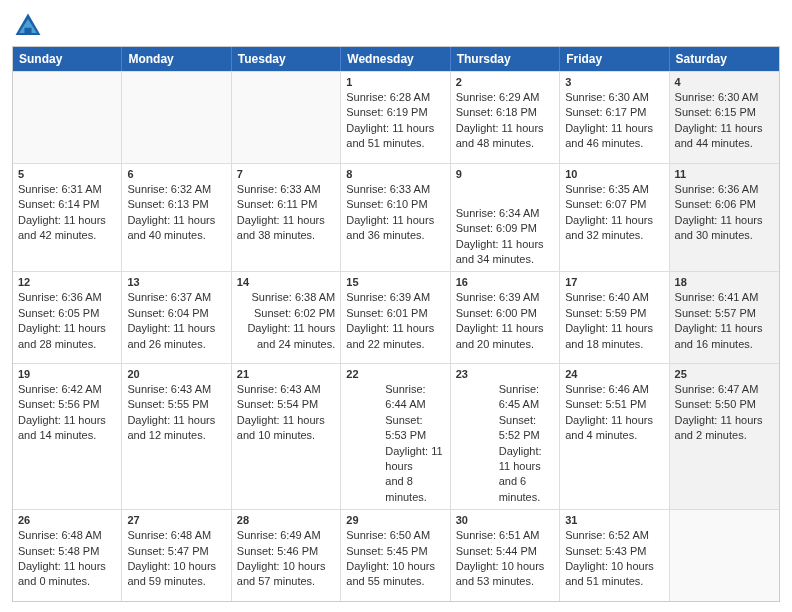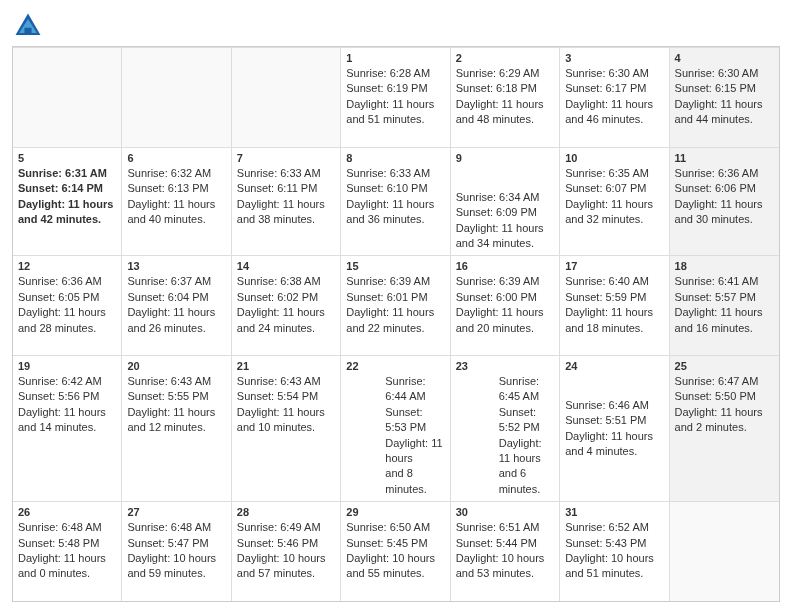--- a/index.html
+++ b/index.html
@@ -131,20 +131,29 @@
         <span class="logo-blue"></span>
       </div>
     </div>
     <div class="title-block">
       <div class="month-title"></div>
       <div class="location"></div>
     </div>
   </div>
 
   <div class="calendar">
+    <div class="cal-header-row">
+    <div class="cal-header-cell">Sunday</div>
+        <div class="cal-header-cell">Monday</div>
+        <div class="cal-header-cell">Tuesday</div>
+        <div class="cal-header-cell">Wednesday</div>
+        <div class="cal-header-cell">Thursday</div>
+        <div class="cal-header-cell">Friday</div>
+        <div class="cal-header-cell">Saturday</div>
+      </div>
     <div class="cal-body">
     <div class="cal-row">
           <div class="cal-cell empty"></div>
           <div class="cal-cell empty"></div>
           <div class="cal-cell empty"></div>
           <div class="cal-cell">
             <div class="day-num">1</div>
             <div class="cell-text" style="white-space: pre-line;">Sunrise: 6:28 AM
 Sunset: 6:19 PM
 Daylight: 11 hours
@@ -168,21 +177,21 @@
             <div class="day-num">4</div>
             <div class="cell-text" style="white-space: pre-line;">Sunrise: 6:30 AM
 Sunset: 6:15 PM
 Daylight: 11 hours
 and 44 minutes.</div>
           </div>
         </div>
         <div class="cal-row">
           <div class="cal-cell">
             <div class="day-num">5</div>
-            <div class="cell-text" style="white-space: pre-line; font-weight: bold;">Sunrise: 6:31 AM
+            <div class="cell-text" style="white-space: pre-line;">Sunrise: 6:31 AM
 Sunset: 6:14 PM
 Daylight: 11 hours
 and 42 minutes.</div>
           </div>
           <div class="cal-cell">
             <div class="day-num">6</div>
             <div class="cell-text" style="white-space: pre-line;">Sunrise: 6:32 AM
 Sunset: 6:13 PM
 Daylight: 11 hours
 and 40 minutes.</div>
@@ -233,21 +242,21 @@
           </div>
           <div class="cal-cell">
             <div class="day-num">13</div>
             <div class="cell-text" style="white-space: pre-line;">Sunrise: 6:37 AM
 Sunset: 6:04 PM
 Daylight: 11 hours
 and 26 minutes.</div>
           </div>
           <div class="cal-cell">
             <div class="day-num">14</div>
-            <div class="cell-text" style="white-space: pre-line;">Sunrise: 6:38 AM
+            <div class="cell-text" style="white-space: pre-line; text-align: right;">Sunrise: 6:38 AM
 Sunset: 6:02 PM
 Daylight: 11 hours
 and 24 minutes.</div>
           </div>
           <div class="cal-cell">
             <div class="day-num">15</div>
             <div class="cell-text" style="white-space: pre-line;">Sunrise: 6:39 AM
 Sunset: 6:01 PM
 Daylight: 11 hours
 and 22 minutes.</div>
@@ -305,21 +314,21 @@
           </div>
           <div class="cal-cell">
             <div class="day-num">23</div>
             <div class="cell-text" style="white-space: pre-line; margin-left: 43px;">Sunrise: 6:45 AM
 Sunset: 5:52 PM
 Daylight: 11 hours
 and 6 minutes.</div>
           </div>
           <div class="cal-cell">
             <div class="day-num">24</div>
-            <div class="cell-text" style="white-space: pre-line; margin-top: 24px;">Sunrise: 6:46 AM
+            <div class="cell-text" style="white-space: pre-line;">Sunrise: 6:46 AM
 Sunset: 5:51 PM
 Daylight: 11 hours
 and 4 minutes.</div>
           </div>
           <div class="cal-cell shaded">
             <div class="day-num">25</div>
             <div class="cell-text" style="white-space: pre-line;">Sunrise: 6:47 AM
 Sunset: 5:50 PM
 Daylight: 11 hours
 and 2 minutes.</div>

